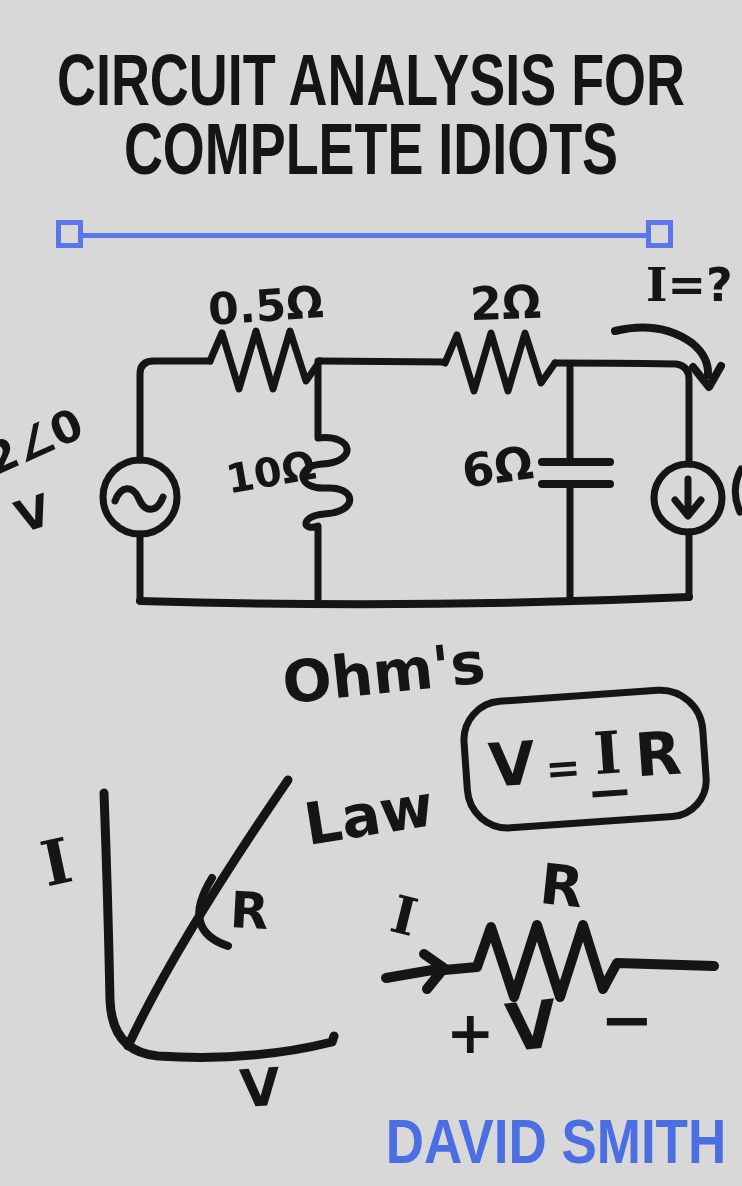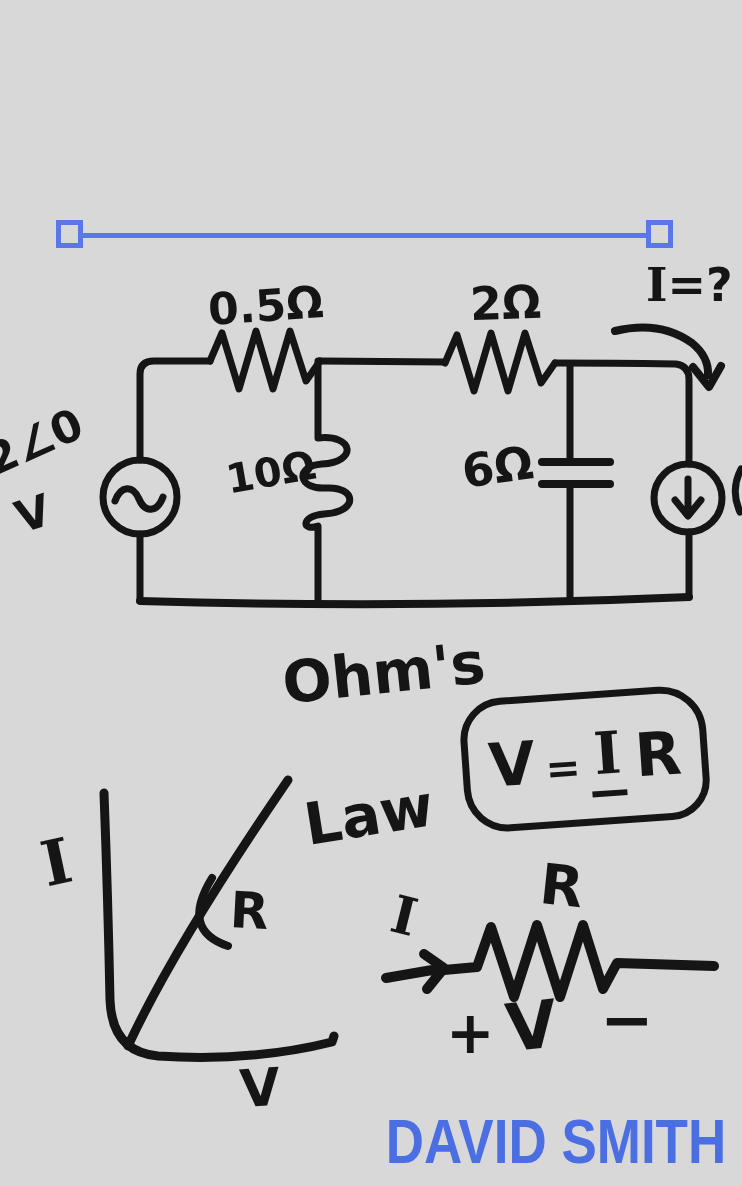--- a/index.html
+++ b/index.html
@@ -75,20 +75,24 @@
     font-family:"Liberation Sans","DejaVu Sans",sans-serif;
     font-weight:700;font-size:53px;line-height:1;
     transform:scale(1,1.18);transform-origin:50% 0;
   }
 </style>
 </head>
 <body>
 
 <div class="page">
 
+  <div class="title">
+    <div class="l1">CIRCUIT ANALYSIS FOR</div>
+    <div class="l2">COMPLETE IDIOTS</div>
+  </div>
 
   <div class="divider-line"></div>
   <div class="divider-handle left"></div>
   <div class="divider-handle right"></div>
 
   <svg class="art" viewBox="0 0 742 1186">
 
     <path stroke-width="7" d="M140,460 L140,374 Q140,361 154,361 L210,361"></path>
     <path stroke-width="7" d="M210,361 l12,-28 l17,56 l17,-58 l17,58 l17,-58 l16,50 l14,-20"></path>
     <path stroke-width="7" d="M320,361 L445,362"></path>

